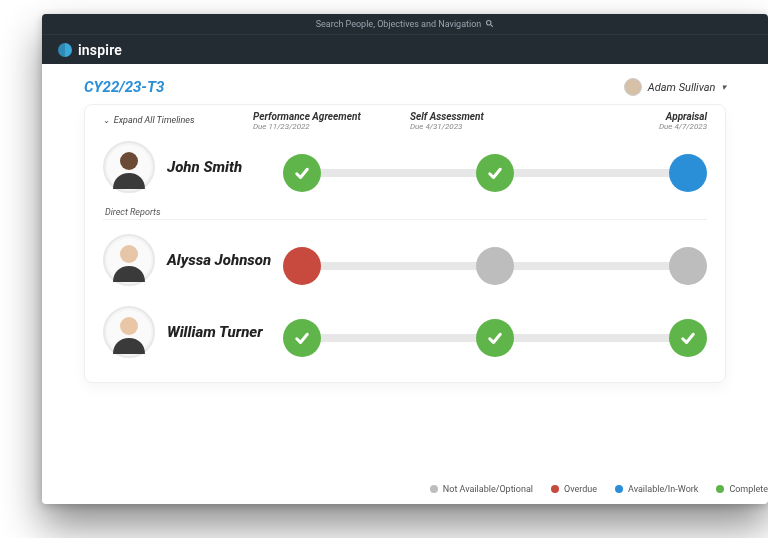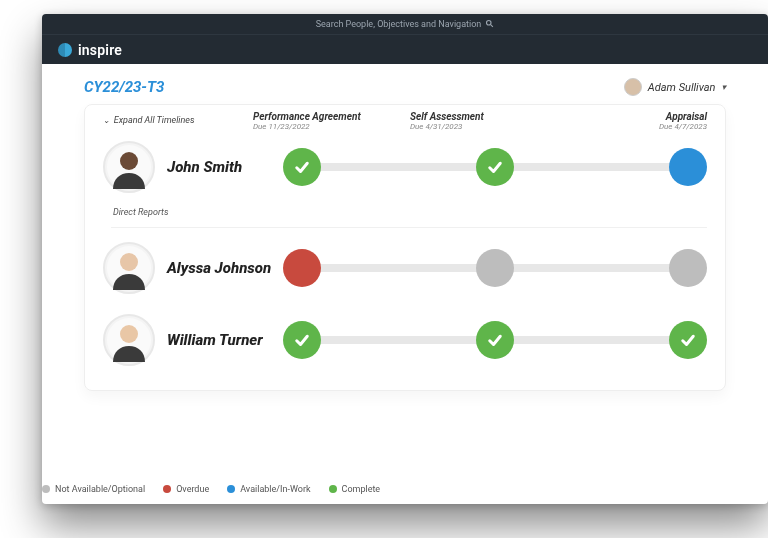--- a/index.html
+++ b/index.html
@@ -81,21 +81,21 @@
   .expand .chev { font-size: 8px; }
   .stage-hdrs {
     flex: 1; display: flex; justify-content: space-between;
   }
   .stage-hdr { width: 140px; }
   .stage-hdr:last-child { text-align: right; }
   .stage-title { font-size: 10px; font-weight: 700; color: #333; }
   .stage-due { font-size: 8px; color: #888; }
 
   .row {
-    display: flex; align-items: center;
+    display: flex; align-items: flex-end;
     padding: 10px 0;
   }
   .person {
     width: 180px; display: flex; align-items: center; gap: 12px;
   }
   .avatar {
     width: 52px; height: 52px; border-radius: 50%;
     border: 2px solid #e8e8e8;
     background: #f4f4f4;
     display: flex; align-items: center; justify-content: center;
@@ -120,27 +120,27 @@
     z-index: 1; display: flex; align-items: center; justify-content: center;
     color: #fff;
   }
   .complete { background: #5fb54a; }
   .inwork   { background: #2b8fd8; }
   .overdue  { background: #c84a3e; }
   .na       { background: #bdbdbd; }
   .node svg { width: 18px; height: 18px; }
 
   .section-label {
-    font-size: 9px; color: #555; padding: 4px 0 10px 2px;
-    border-bottom: 1px solid #f0f0f0; margin-bottom: 4px; margin-left: 8px;
+    font-size: 9px; color: #555; padding: 4px 0 2px 2px;
+    border-bottom: 1px solid #f0f0f0; margin-bottom: 4px;
   }
 
   .legend {
     position: absolute; bottom: 10px; left: 0; right: 0;
-    display: flex; justify-content: flex-start; gap: 18px;
+    display: flex; justify-content: flex-end; gap: 18px;
     font-size: 9px; color: #555;
   }
   .legend .item { display: flex; align-items: center; gap: 5px; }
   .legend .dot { width: 8px; height: 8px; border-radius: 50%; }
   .dot.na { background:#bdbdbd; } .dot.overdue{background:#c84a3e;}
   .dot.inwork{background:#2b8fd8;} .dot.complete{background:#5fb54a;}
 </style>
 </head>
 <body>
 

